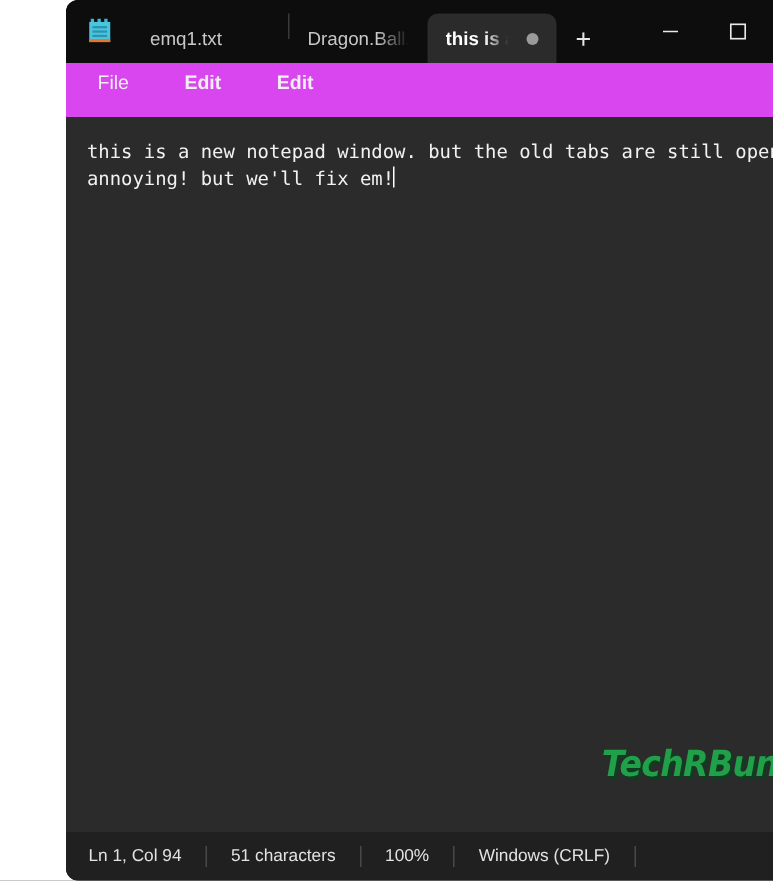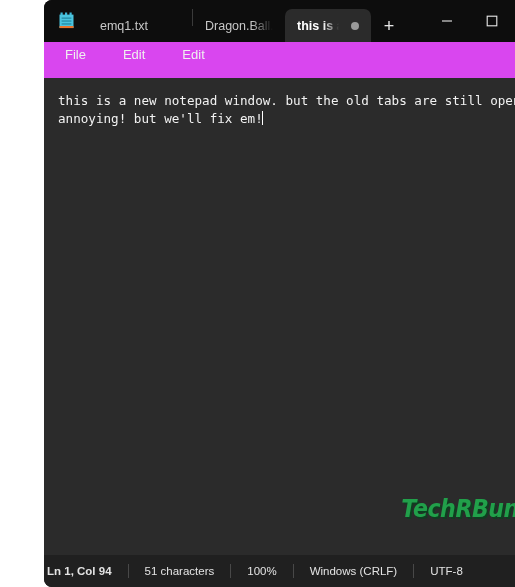--- a/index.html
+++ b/index.html
@@ -138,21 +138,21 @@
     display: flex;
     position: relative;
   }
   .menu-item {
     font-size: 13px;
     color: #f0f0f0;
     padding: 5px 10px;
     border-radius: 4px;
   }
   .menu-item.first { margin-left: 11px; }
-  .menu-item + .menu-item { margin-left: 17px; }
+  .menu-item + .menu-item { margin-left: 17px; font-weight: bold; }
   .settings-gear {
     position: absolute;
     right: 13px;
     top: 9px;
     width: 19px;
     height: 19px;
   }
 
   
   .editor {
@@ -209,21 +209,21 @@
     color: #e3e3e3;
     font-size: 11.5px;
   }
   .status-cell {
     padding: 0 16px;
     display: flex;
     align-items: center;
     height: 100%;
     white-space: nowrap;
   }
-  .status-cell.first { padding-left: 3px; font-weight: bold; }
+  .status-cell.first { padding-left: 15px; }
   .status-divider {
     width: 1px;
     height: 14px;
     background: #484848;
   }
 </style>
 </head>
 <body>
 
 <div class="window">
@@ -306,16 +306,15 @@
 
   <div class="statusbar">
     <div class="status-cell first">Ln 1, Col 94</div>
     <div class="status-divider"></div>
     <div class="status-cell">51 characters</div>
     <div class="status-divider"></div>
     <div class="status-cell">100%</div>
     <div class="status-divider"></div>
     <div class="status-cell">Windows (CRLF)</div>
     <div class="status-divider"></div>
-    <div class="status-cell">UTF-8</div>
   </div>
 
 </div>
 
 </body></html>

